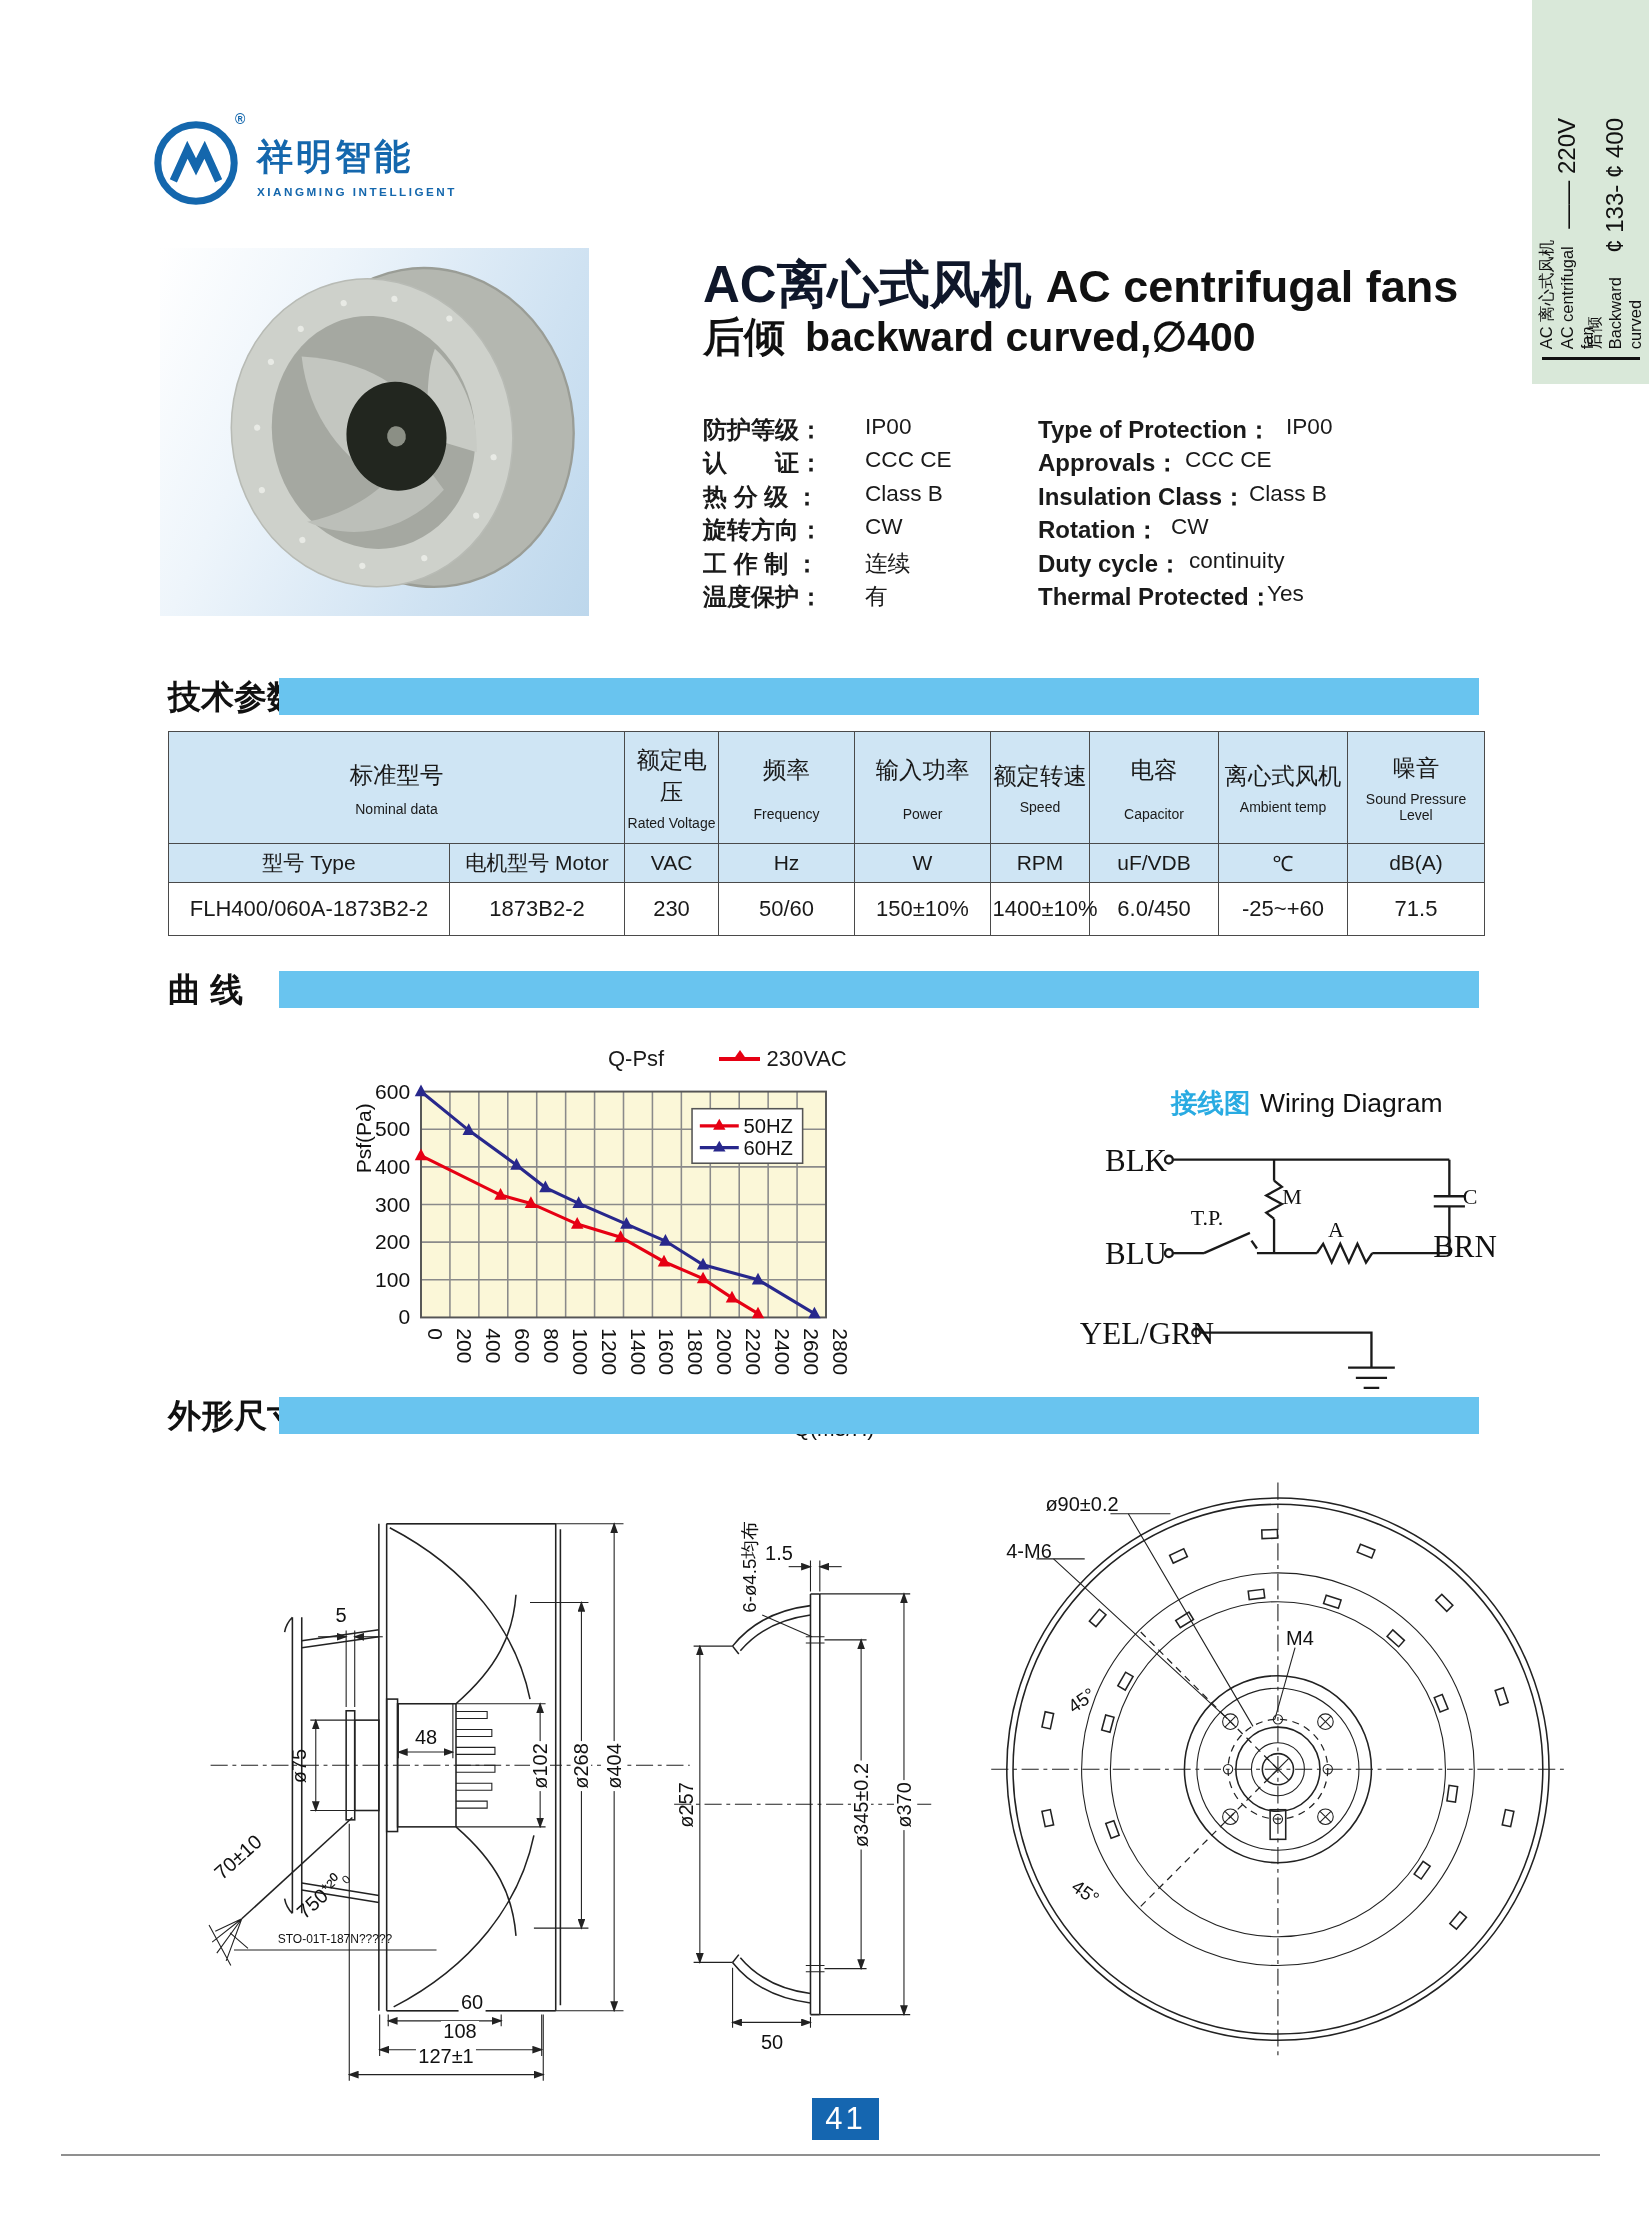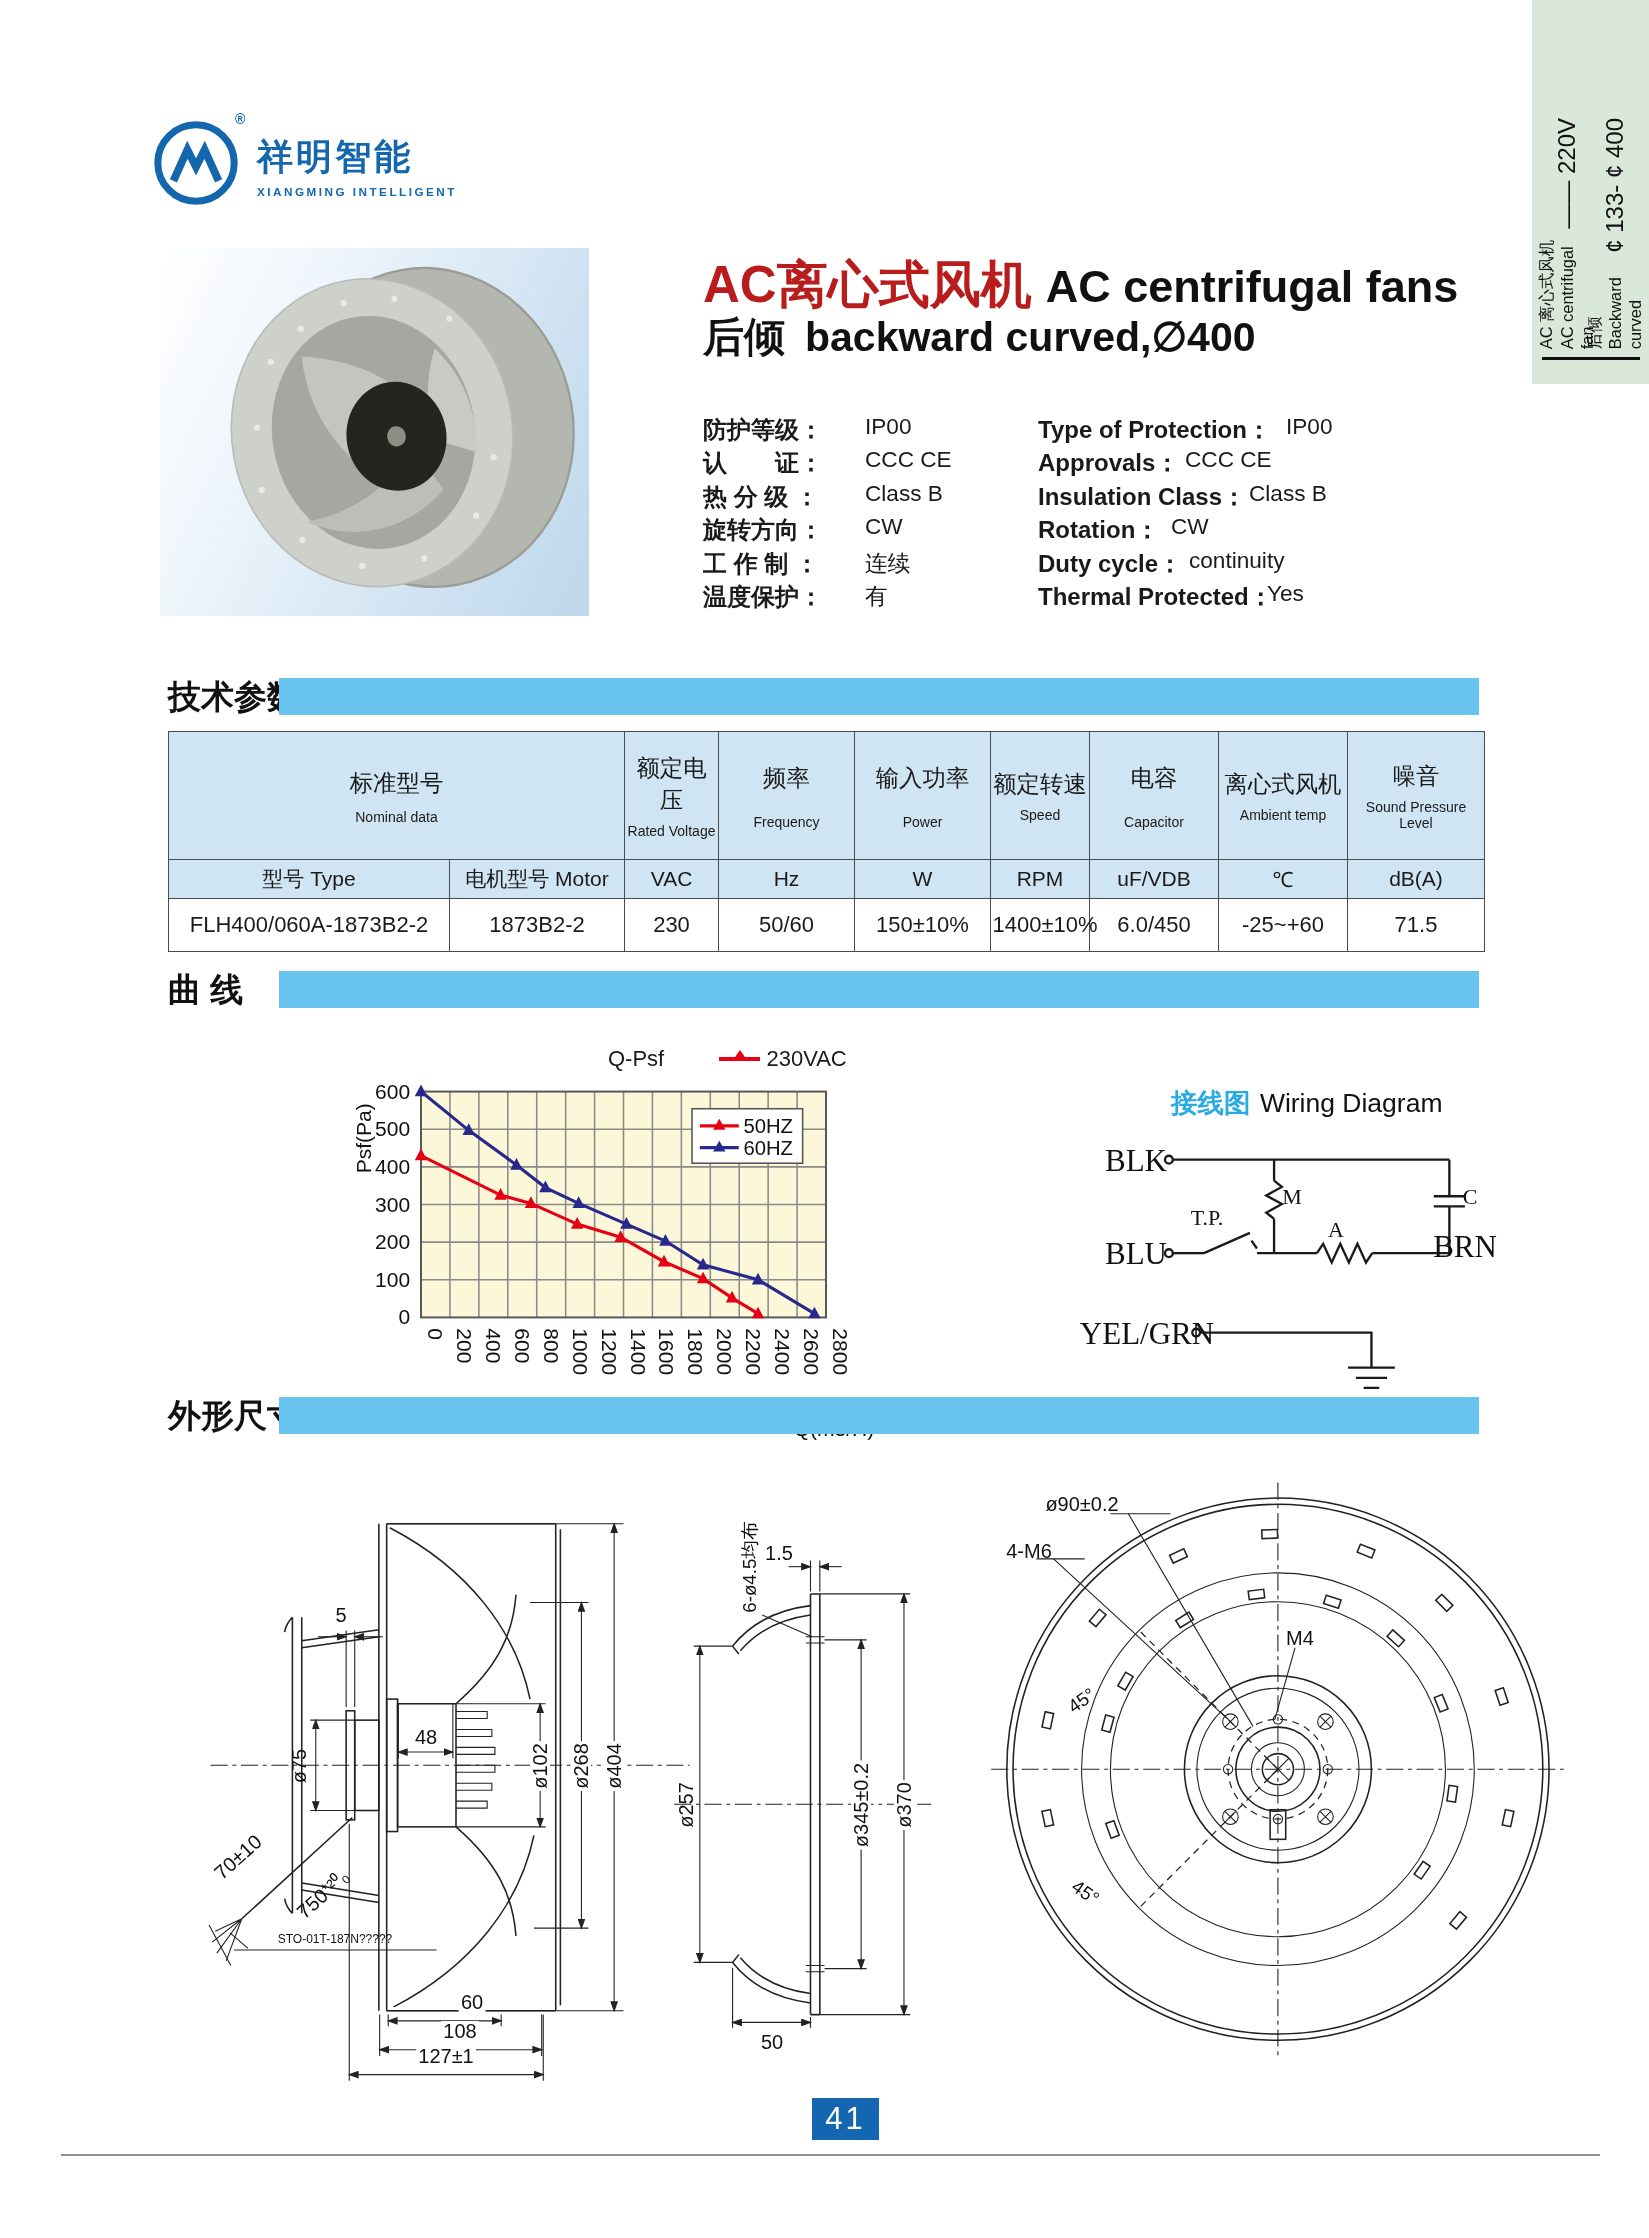--- a/index.html
+++ b/index.html
@@ -11,21 +11,21 @@
   .lbl.r90{transform:translate(-50%,-50%) rotate(-90deg);}
   .lbl.r42n{transform:translate(-50%,-50%) rotate(-42deg);}
   .lbl.r35n{transform:translate(-50%,-50%) rotate(-35deg);}
   .lbl.r35p{transform:translate(-50%,-50%) rotate(35deg);}
   .lbl.bgw{background:#fff;padding:0 2.3px;}
   
   .logo-cn{font-size:36px;font-weight:bold;color:#1467ad;letter-spacing:3.1px;}
   .logo-en{font-size:11.7px;font-weight:bold;color:#1467ad;letter-spacing:2.5px;margin-top:3.1px;}
   .logo-reg{font-size:14px;font-weight:bold;color:#1467ad;}
   
-  .t-cn{font-size:51px;font-weight:bold;color:#b91c1c;text-align:center;}
+  .t-cn{font-size:51px;font-weight:bold;color:#0f172a;text-align:center;}
   .t-en{font-size:45px;font-weight:600;color:#111;margin-left:14px;}
   .st-cn{font-size:41px;font-weight:bold;color:#111;}
   .st-en{font-size:41px;font-weight:600;color:#111;margin-left:20px;}
   
   .spec-row{position:absolute;left:703px;width:826px;height:34px;}
   .spec-cnl{position:absolute;left:0;font-size:24px;font-weight:bold;}
   .spec-cnv{position:absolute;left:162px;font-size:22.6px;}
   .spec-enl{position:absolute;left:335px;font-size:24px;font-weight:bold;}
   .spec-env{position:absolute;font-size:22.6px;}
   
@@ -189,21 +189,21 @@
           <col style="width:175px">
           <col style="width:94px">
           <col style="width:136px">
         <col style="width:136px">
           <col style="width:99px">
           <col style="width:129px">
           <col style="width:129px">
           <col style="width:137px">
       </colgroup>
       <tbody>
-          <tr style="height:128px;">
+          <tr style="height:112px;">
         <td colspan="2" class="th-bg">
           <div class="h-cn">标准型号</div>
           <div class="h-en" style="margin-top:10px;">Nominal data</div>
         </td>
         <td class="th-bg">
           <div class="h-cn">额定电压</div>
           <div class="h-en">Rated Voltage</div>
         </td>
         <td class="th-bg">
           <div class="h-cn">频率</div>

